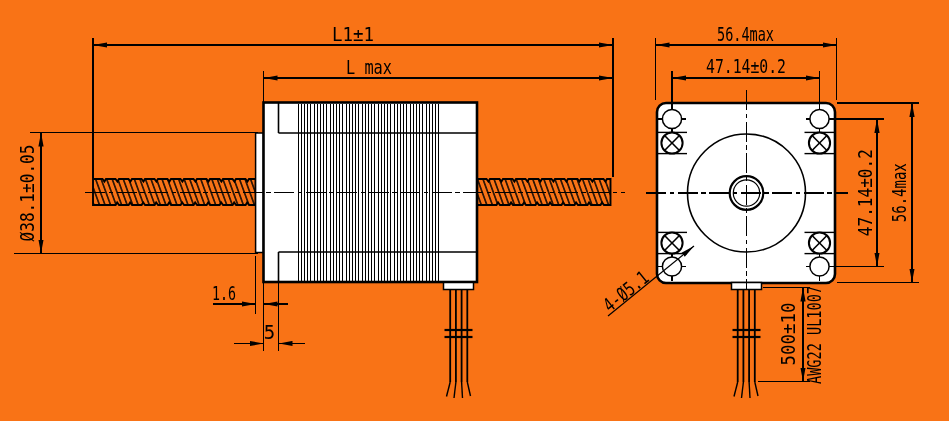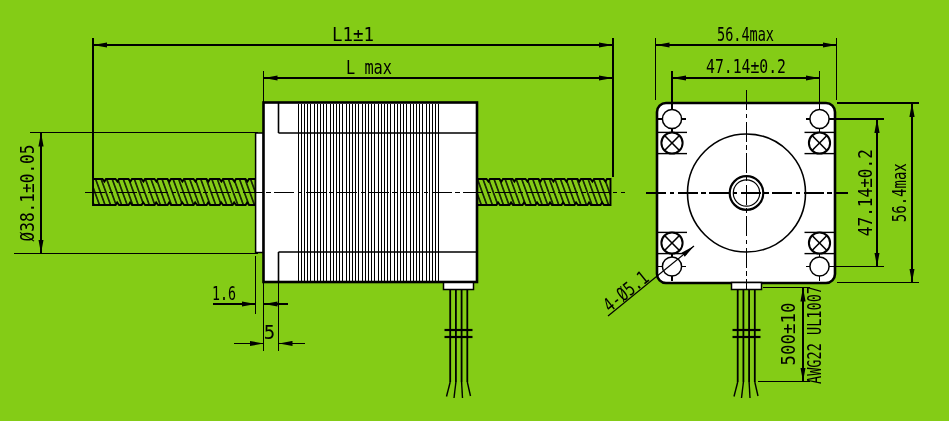--- a/index.html
+++ b/index.html
@@ -1,16 +1,16 @@
 <!DOCTYPE html>
 <html><head>
 <meta charset="utf-8">
 <style>
   html,body{margin:0;padding:0;background:#fff;}
-  #stage{position:relative;width:949px;height:421px;background:#84cc16;overflow:hidden;}
+  #stage{position:relative;width:949px;height:421px;background:#f97316;overflow:hidden;}
   svg{position:absolute;left:0;top:0;}
   text{font-family:"DejaVu Sans Mono",monospace;font-size:19px;fill:#000;}
   .thick{stroke:#000;stroke-width:2.6;fill:none;}
   .med{stroke:#000;stroke-width:1.6;fill:none;}
   .thin{stroke:#000;stroke-width:1.1;fill:none;shape-rendering:crispEdges;}
   .thind{stroke:#000;stroke-width:1.2;fill:none;}
   .cl{stroke:#000;stroke-width:1.1;fill:none;stroke-dasharray:20 3.5 4.5 3.5;shape-rendering:crispEdges;}
   .whitefill{fill:#fff;}
 </style>
 </head>

